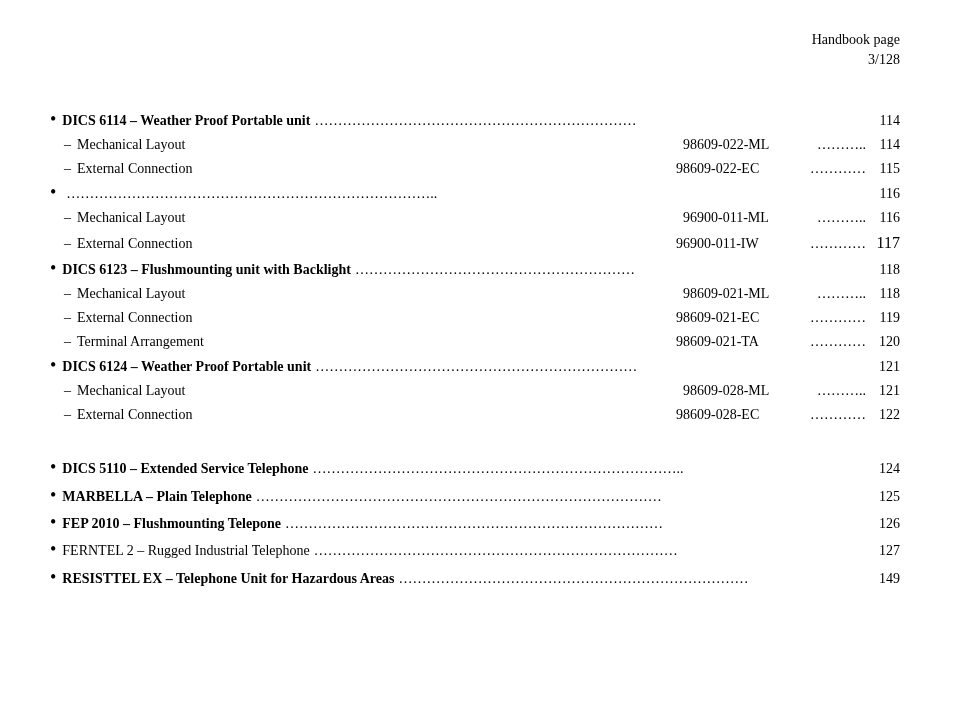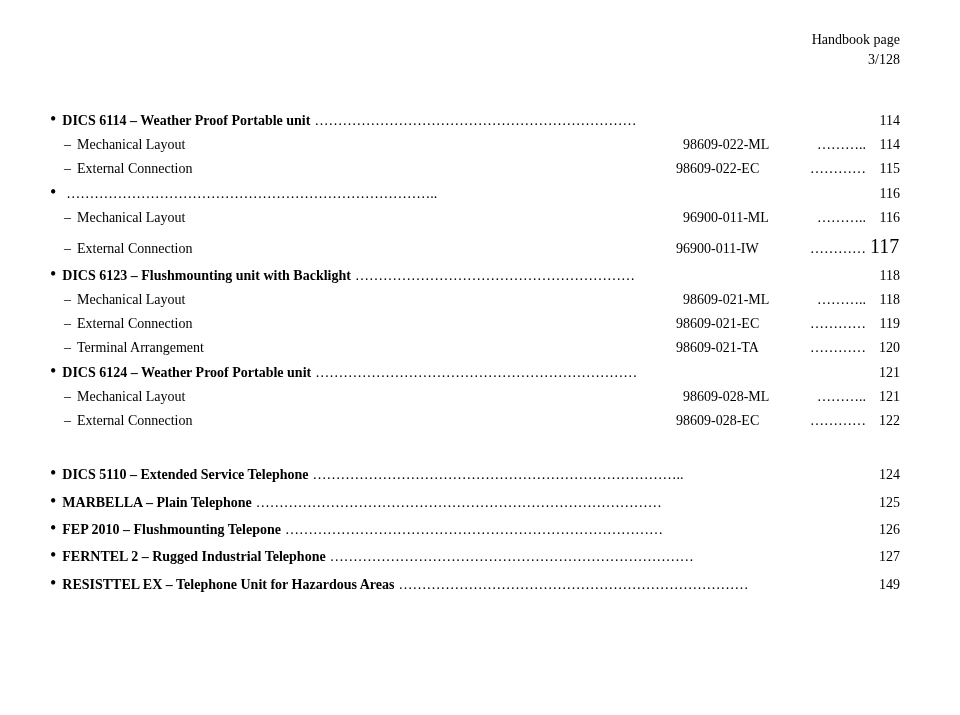--- a/index.html
+++ b/index.html
@@ -95,21 +95,21 @@
       <span style="font-size: 14px; flex-shrink: 0; margin: 0px 4px;">………..</span>
       <span style="font-size: 14px; flex-shrink: 0; min-width: 30px; text-align: right;">116</span>
     </div>
     <div style="display: flex; align-items: baseline; margin-bottom: 3px; line-height: 1.5;">
       <span style="width: 14px; flex-shrink: 0;"></span>
       <span style="margin-right: 6px; flex-shrink: 0;">–</span>
       <span style="font-size: 14px; white-space: nowrap;">External Connection</span>
       <span style="flex: 1 1 0%;"></span>
       <span style="font-size: 14px; white-space: nowrap; flex-shrink: 0; min-width: 130px; text-align: left;">96900-011-IW</span>
       <span style="font-size: 14px; flex-shrink: 0; margin: 0px 4px;">…………</span>
-      <span style="font-size: 20px; flex-shrink: 0; min-width: 30px; ">117</span>
+      <span style="font-size: 16px; flex-shrink: 0; min-width: 30px; text-align: right;">117</span>
     </div>
     <div style="display: flex; align-items: baseline; margin-bottom: 3px; line-height: 1.5;">
       <span style="font-size: 18px; margin-right: 6px; flex-shrink: 0; line-height: 1.2;">•</span>
       <span style="font-weight: bold; font-size: 14px; white-space: nowrap;">DICS 6123 – Flushmounting unit with Backlight</span>
       <span style="flex: 1 1 0%; overflow: hidden; margin: 0px 4px; font-size: 14px;">……………………………………………………</span>
       <span style="font-size: 14px; flex-shrink: 0; min-width: 30px; text-align: right;">118</span>
     </div>
     <div style="display: flex; align-items: baseline; margin-bottom: 3px; line-height: 1.5;">
       <span style="width: 14px; flex-shrink: 0;"></span>
       <span style="margin-right: 6px; flex-shrink: 0;">–</span>
@@ -178,21 +178,21 @@
         <span style="font-size: 14px; flex-shrink: 0; min-width: 30px; text-align: right;">125</span>
       </div>
       <div style="display: flex; align-items: baseline; margin-bottom: 4px; line-height: 1.6;">
         <span style="font-size: 18px; margin-right: 6px; flex-shrink: 0; line-height: 1.2;">•</span>
         <span style="font-weight: bold; font-size: 14px; white-space: nowrap;">FEP 2010 – Flushmounting Telepone</span>
         <span style="flex: 1 1 0%; overflow: hidden; margin: 0px 4px; font-size: 14px;">………………………………………………………………………</span>
         <span style="font-size: 14px; flex-shrink: 0; min-width: 30px; text-align: right;">126</span>
       </div>
       <div style="display: flex; align-items: baseline; margin-bottom: 4px; line-height: 1.6;">
         <span style="font-size: 18px; margin-right: 6px; flex-shrink: 0; line-height: 1.2;">•</span>
-        <span style="font-weight: bold; font-size: 14px; white-space: nowrap;">FERNTEL 2 – Rugged Industrial Telephone</span>
+        <span style="font-weight: normal; font-size: 14px; white-space: nowrap;">FERNTEL 2 – Rugged Industrial Telephone</span>
         <span style="flex: 1 1 0%; overflow: hidden; margin: 0px 4px; font-size: 14px;">……………………………………………………………………</span>
         <span style="font-size: 14px; flex-shrink: 0; min-width: 30px; text-align: right;">127</span>
       </div>
       <div style="display: flex; align-items: baseline; margin-bottom: 4px; line-height: 1.6;">
         <span style="font-size: 18px; margin-right: 6px; flex-shrink: 0; line-height: 1.2;">•</span>
         <span style="font-weight: bold; font-size: 14px; white-space: nowrap;">RESISTTEL EX – Telephone Unit for Hazardous Areas</span>
         <span style="flex: 1 1 0%; overflow: hidden; margin: 0px 4px; font-size: 14px;">…………………………………………………………………</span>
         <span style="font-size: 14px; flex-shrink: 0; min-width: 30px; text-align: right;">149</span>
       </div>
     </div>

